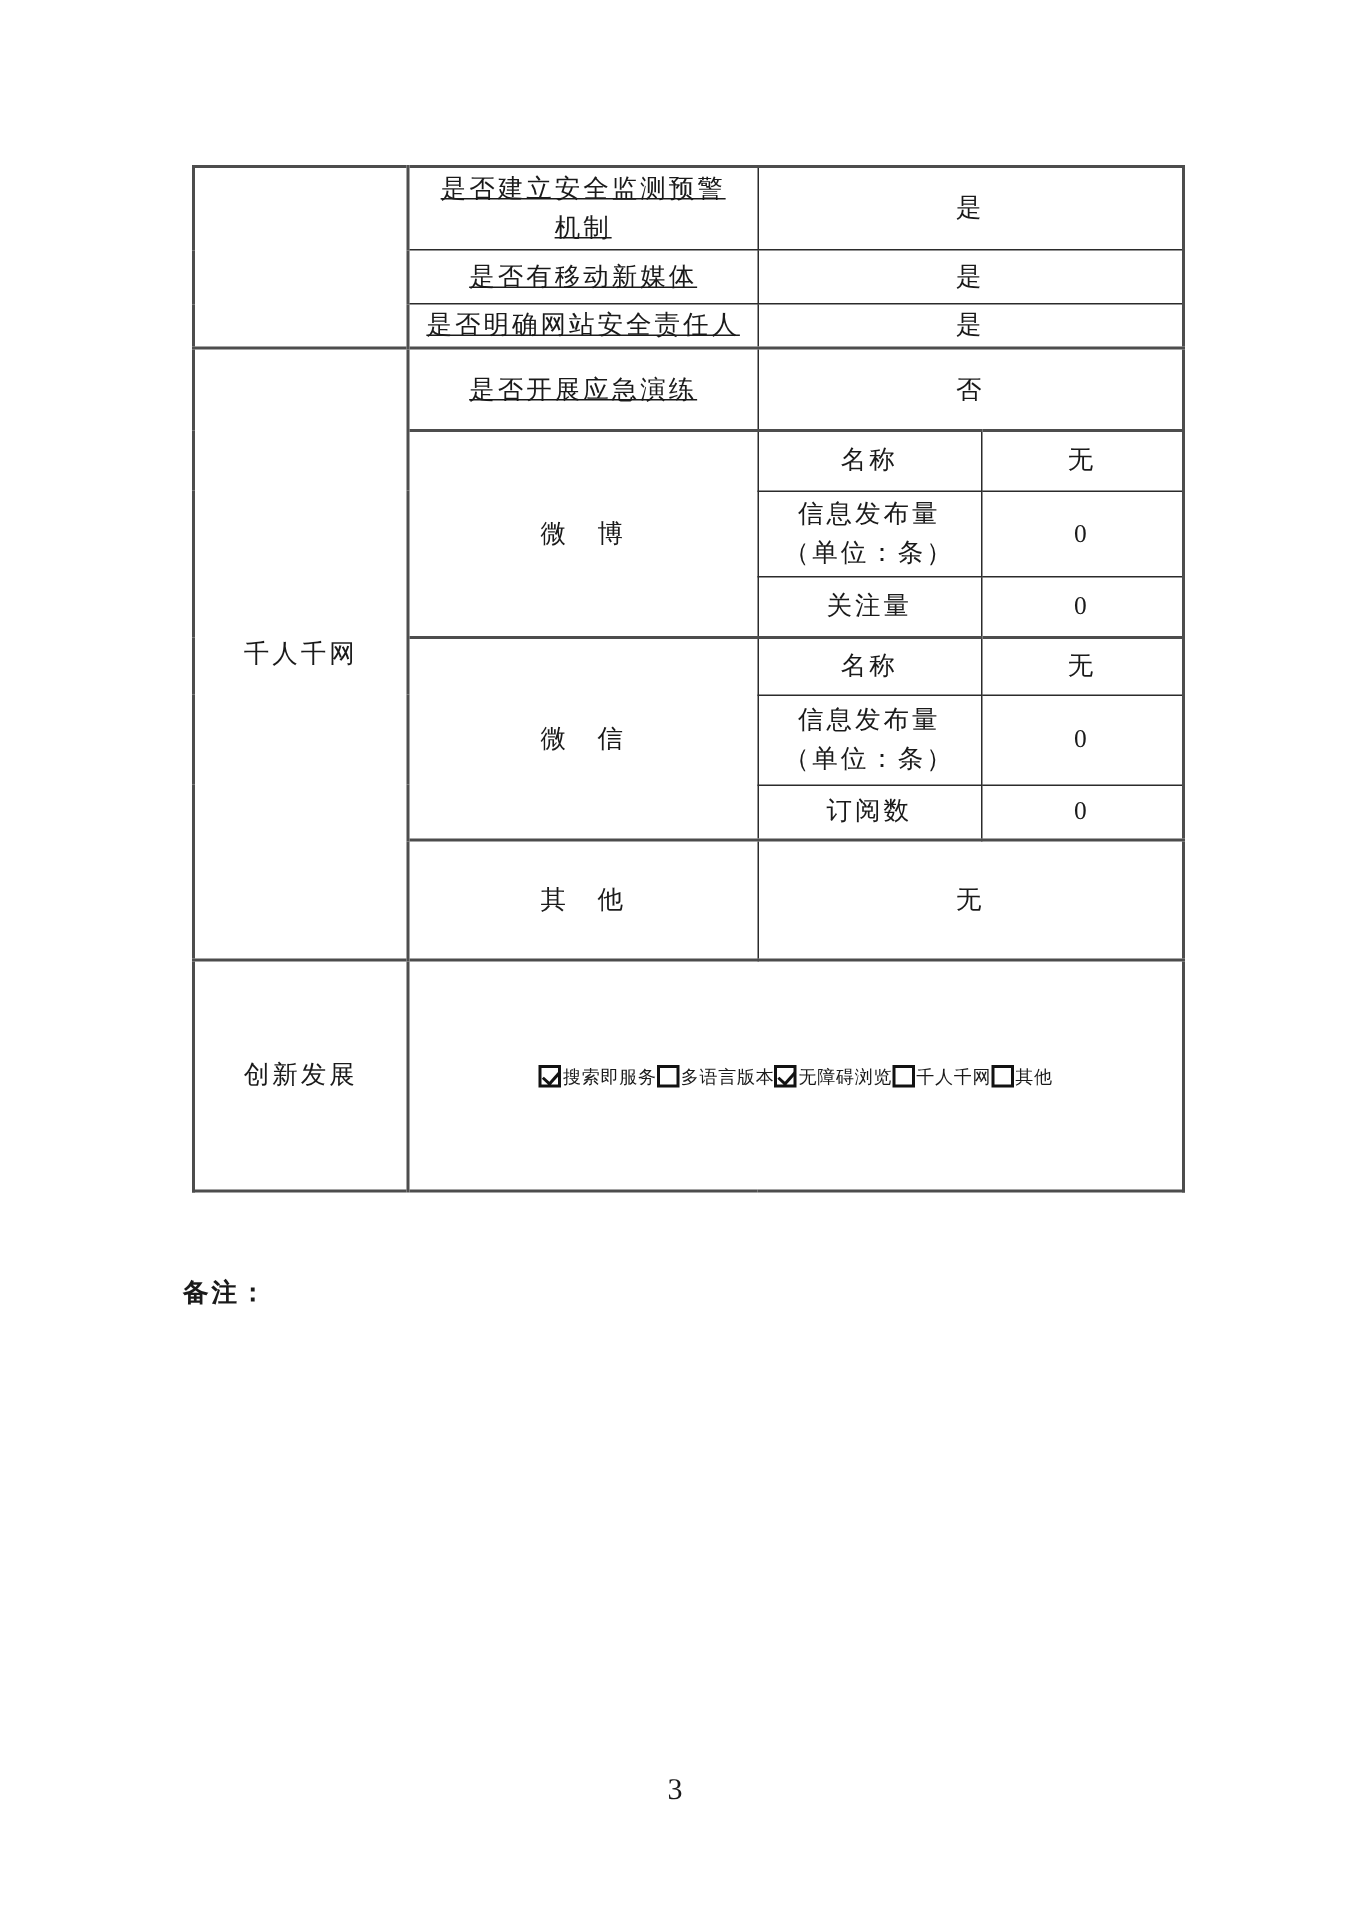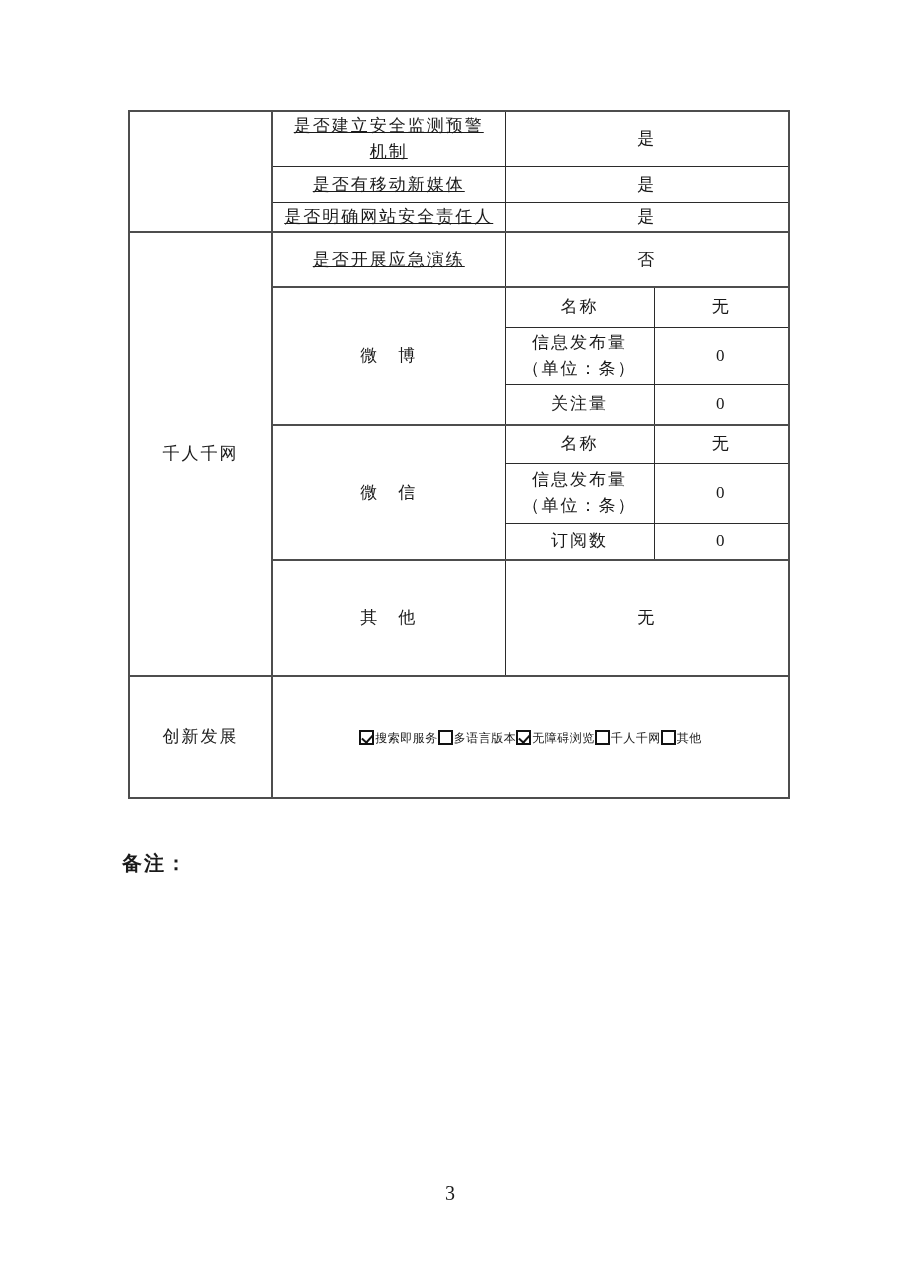--- a/index.html
+++ b/index.html
@@ -58,21 +58,21 @@
     left:1px; top:2px;
     width:9px; height:5px;
     border-left:2.5px solid #121212;
     border-bottom:2.5px solid #121212;
     transform:rotate(-48deg);
   }
   .cb-label { font-size:12px; }
   .remarks {
     position:absolute;
     left:122px; top:850px;
-    font-size:20px;
+    font-size:17px;
     font-weight:bold;
     letter-spacing:2px;
   }
   .page-number {
     position:absolute;
     left:0; right:0;
     top:1182px;
     text-align:center;
     font-size:20px;
   }
@@ -135,26 +135,26 @@
     <tr style="height:60px">
       <td>信息发布量
 （单位：条）</td>
       <td>0</td>
     </tr>
     <tr style="height:37px">
       <td>订阅数</td>
       <td>0</td>
     </tr>
 
-    <tr style="height:116px">
+    <tr style="height:80px">
       <td class="thick-top col2-left">其　他</td>
       <td colspan="2" class="thick-top">无</td>
     </tr>
 
-    <tr style="height:122px">
+    <tr style="height:154px">
       <td class="thick-top">创新发展</td>
       <td colspan="3" class="thick-top cb-line col2-left">
         <span class="cb-item"><span class="cb checked"></span><span class="cb-label">搜索即服务</span></span><span class="cb-item"><span class="cb"></span><span class="cb-label">多语言版本</span></span><span class="cb-item"><span class="cb checked"></span><span class="cb-label">无障碍浏览</span></span><span class="cb-item"><span class="cb"></span><span class="cb-label">千人千网</span></span><span class="cb-item"><span class="cb"></span><span class="cb-label">其他</span></span>
       </td>
     </tr>
   </tbody>
     </table>
 
   <div class="remarks">备注：</div>
 

